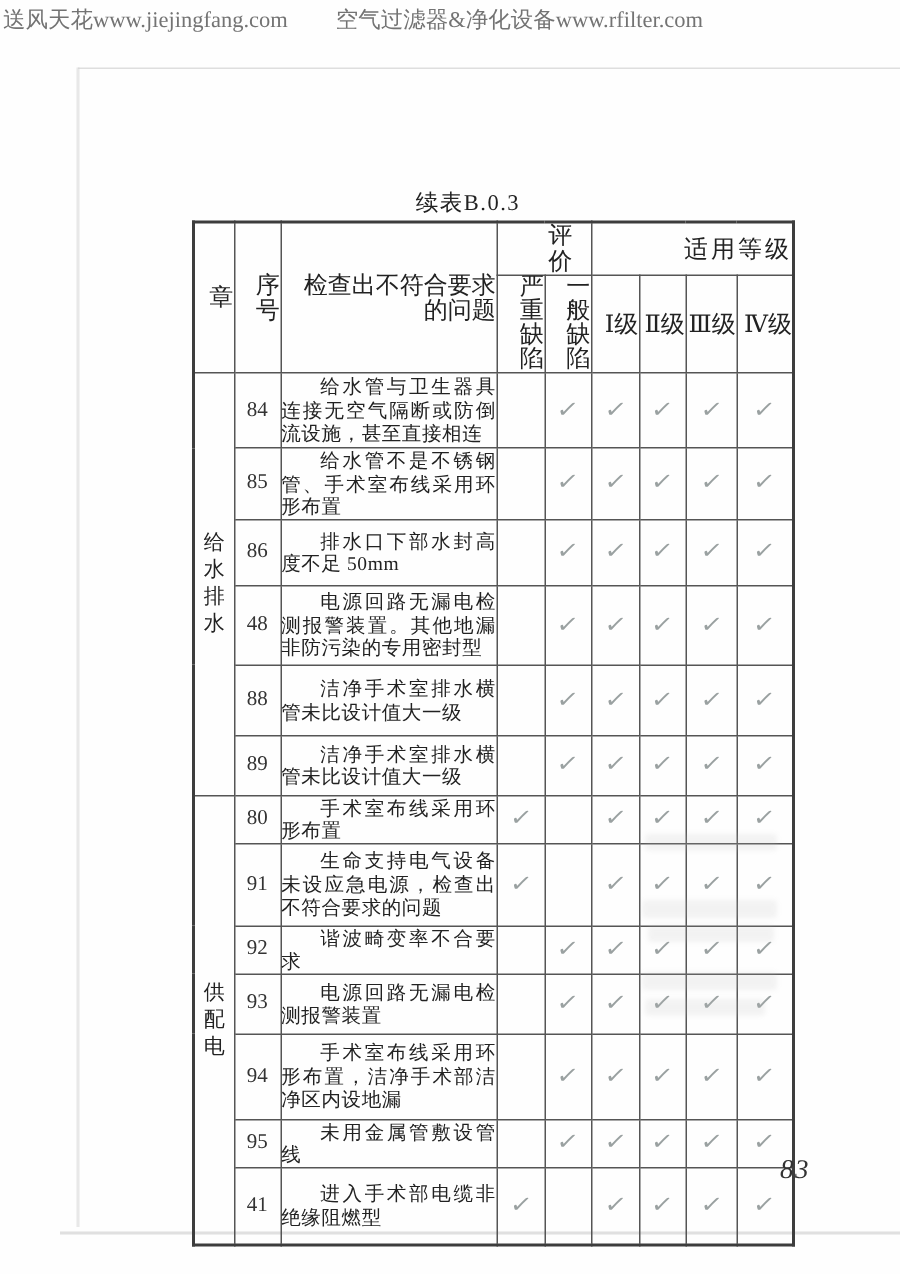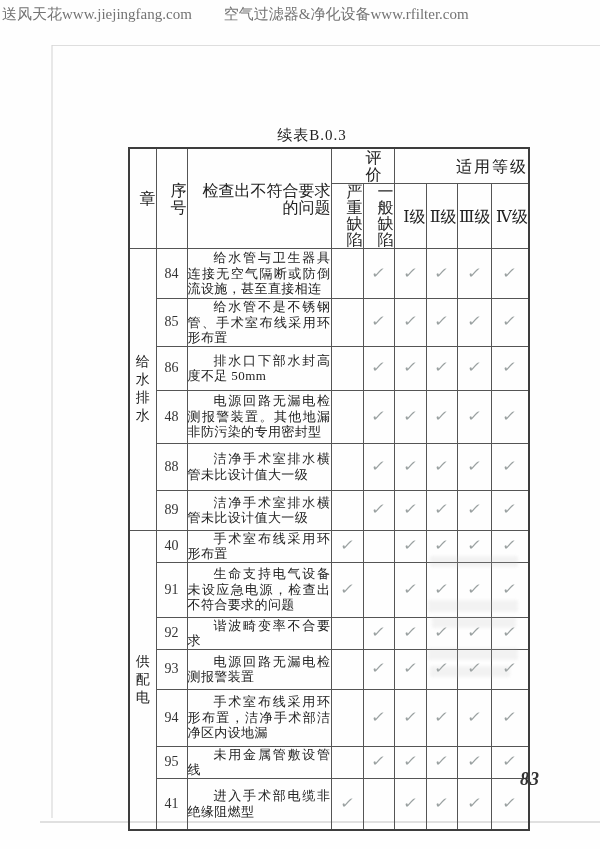--- a/index.html
+++ b/index.html
@@ -63,21 +63,20 @@
     display:inline-block;
     color:#9aa1a1;font-size:15px;line-height:15px;
     font-family:"DejaVu Sans","Liberation Sans",sans-serif;
     transform:skewX(-8deg) scaleX(1.15);
   }
   
   .page-no{
     position:absolute;left:520px;top:769px;
     font-style:italic;font-size:18px;color:#333;
     letter-spacing:1px;
-    font-weight:bold;
   }
   
   .bleed{position:absolute;background:#b8b8b8;opacity:.16;filter:blur(1.6px);border-radius:2px;}
   .bleed.b1{left:430px;top:556px;width:88px;height:11px;}
   .bleed.b2{left:428px;top:600px;width:90px;height:12px;}
   .bleed.b3{left:432px;top:617px;width:84px;height:11px;}
   .bleed.b4{left:428px;top:648px;width:90px;height:12px;}
   .bleed.b5{left:430px;top:666px;width:80px;height:11px;}
 </style>
 </head>
@@ -199,21 +198,21 @@
       </tr>
 
       <tr style="height:21px">
         <td class="chap-cell" rowspan="7">
           <div class="chap-stack">
             <span>供</span>
             <span>配</span>
             <span>电</span>
           </div>
         </td>
-        <td class="no-cell">40</td>
+        <td class="no-cell">80</td>
         <td class="prob-cell">手术室布线采用环形布置</td>
         <td class="chk"><span class="check">✓</span></td>
         <td class="chk"><span class="check"></span></td>
         <td class="chk"><span class="check">✓</span></td>
         <td class="chk"><span class="check">✓</span></td>
         <td class="chk"><span class="check">✓</span></td>
         <td class="chk"><span class="check">✓</span></td>
       </tr>
 
       <tr style="height:55px">

